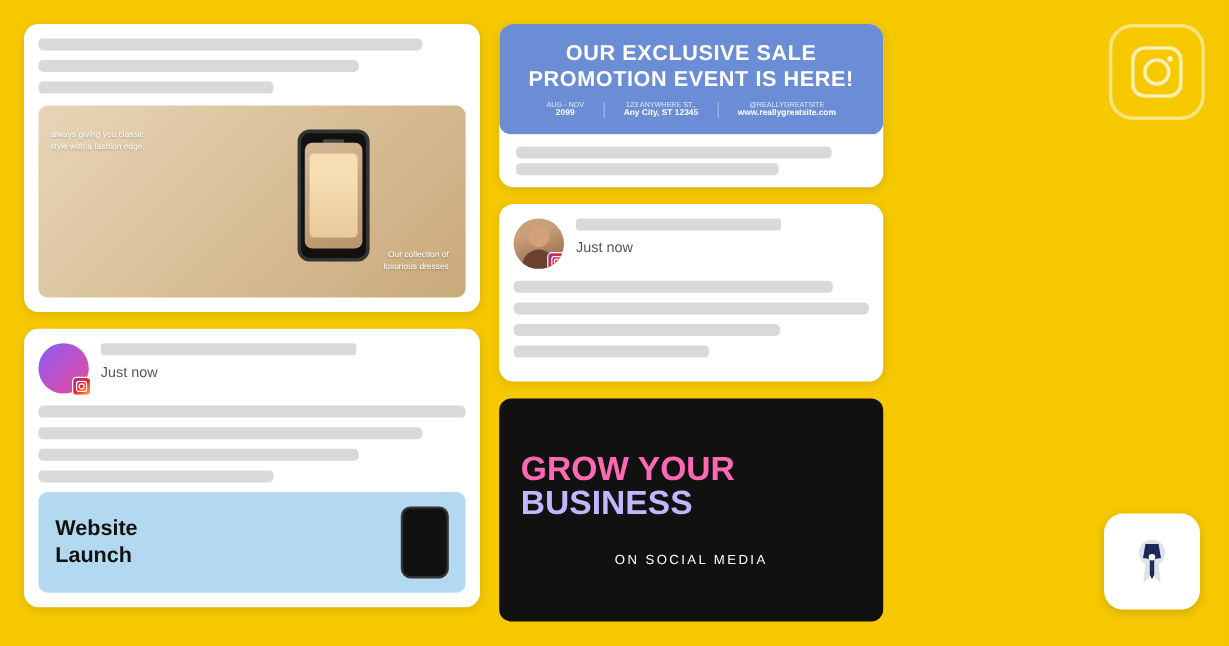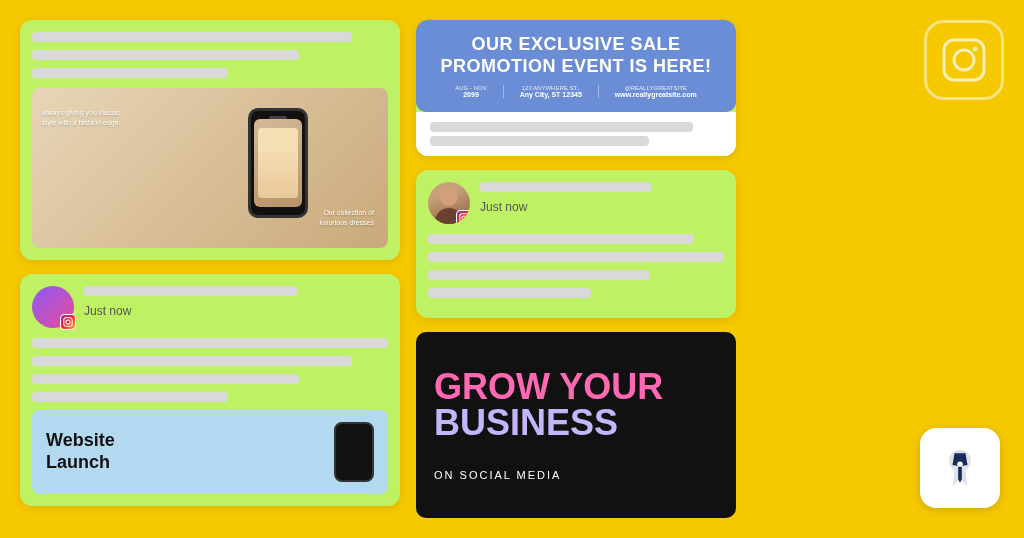--- a/index.html
+++ b/index.html
@@ -23,21 +23,21 @@
     
     .left-col {
       display: flex;
       flex-direction: column;
       gap: 14px;
       width: 380px;
     }
 
     
     .card {
-      background: #bef264;
+      background: #ffffff;
       border-radius: 12px;
       padding: 14px;
       box-shadow: 0 2px 8px rgba(0,0,0,0.1);
     }
 
     
     .bar {
       height: 10px;
       background: #d9d9d9;
       border-radius: 4px;
@@ -247,33 +247,34 @@
     .grow-card {
       background: #111;
       border-radius: 10px;
       padding: 16px 18px;
       flex: 1;
       display: flex;
       flex-direction: column;
       justify-content: center;
     }
     .grow-title {
-      font-size: 36px;
+      font-size: 28px;
       font-weight: 900;
       line-height: 1;
       margin-bottom: 4px;
     }
     .grow-title .pink { color: #FF69B4; }
     .grow-title .gray { color: #c4b5fd; }
     .grow-subtitle {
       font-size: 11px;
       color: #fff;
       letter-spacing: 2px;
       text-transform: uppercase;
       margin-top: 24px;
+      text-align: center;
     }
 
     
     .instagram-float {
       position: absolute;
       right: 20px;
       top: 20px;
       width: 80px;
       height: 80px;
       border: 3px solid rgba(255,255,255,0.5);

